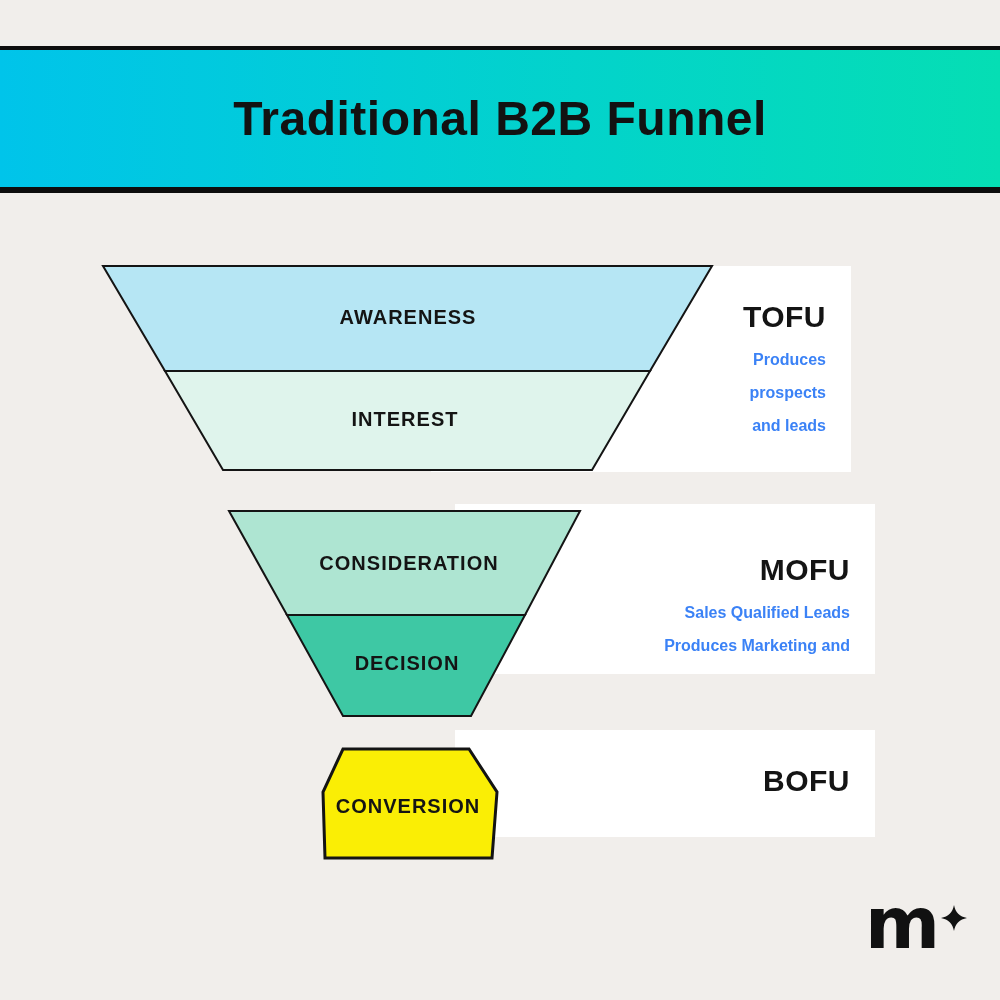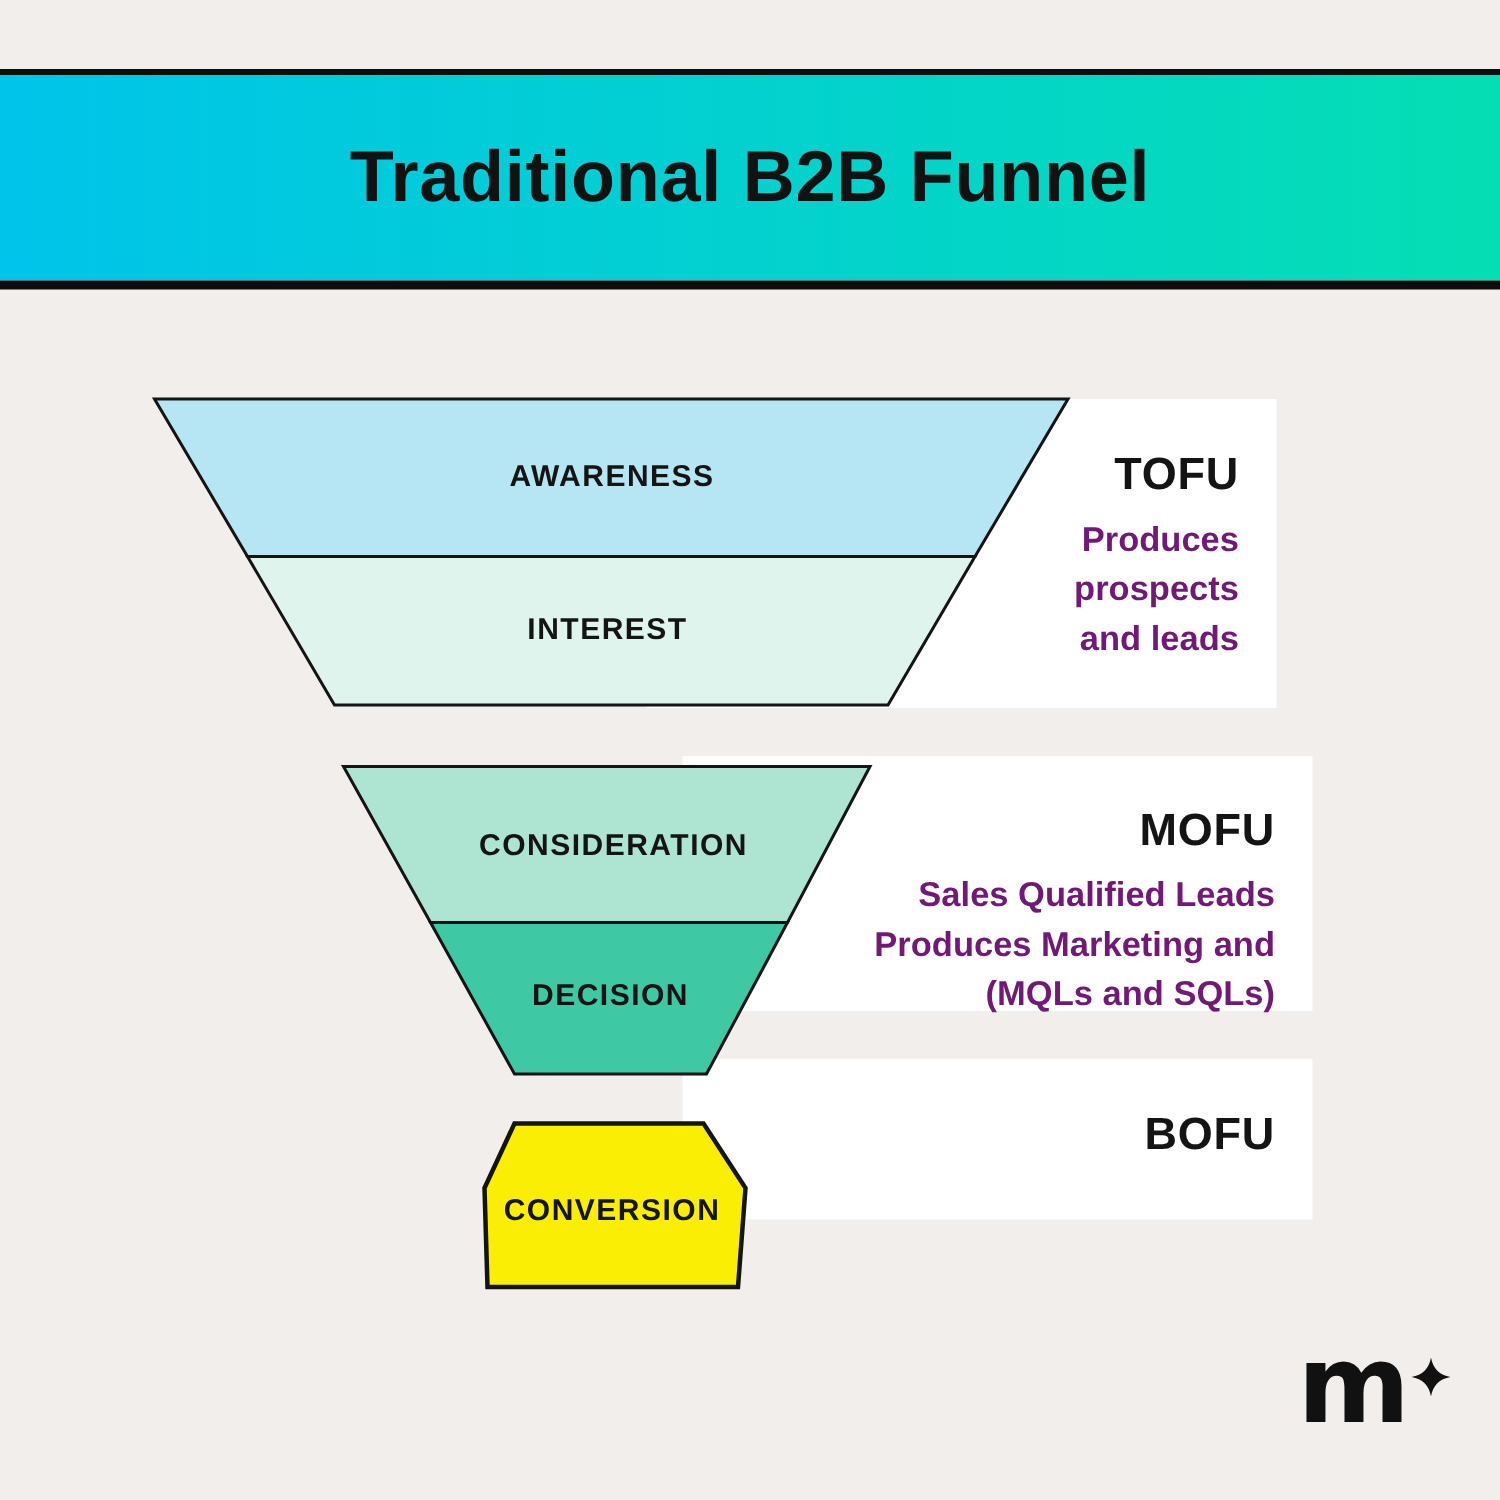--- a/index.html
+++ b/index.html
@@ -25,27 +25,27 @@
     color:#121212;font-family:"Liberation Sans", sans-serif;
   }
   
   .panel{
     position:absolute;background:#FFFFFF;z-index:1;
     display:flex;flex-direction:column;justify-content:center;align-items:flex-end;
     box-sizing:border-box;padding-right:25px;text-align:right;
   }
   .panel-tofu{left:431px;top:266px;width:420px;height:206px;}
   .panel-mofu{left:455px;top:504px;width:420px;height:170px;padding-top:34px;}
-  .panel-bofu{left:455px;top:706px;width:420px;height:107px;align-items:flex-end;}
+  .panel-bofu{left:455px;top:730px;width:420px;height:107px;align-items:flex-end;}
   .panel-title{
     font-size:30px;font-weight:800;line-height:40px;color:#141414;
     margin-bottom:6px;letter-spacing:.5px;
   }
   .panel-line{
-    font-size:23px;font-weight:700;line-height:33px;color:#701a75;
+    font-size:16px;font-weight:700;line-height:33px;color:#3b82f6;
   }
   
   .funnel-svg{position:absolute;left:0;top:0;z-index:2;}
   .stage-label{
     font-family:"Liberation Sans", sans-serif;
     font-size:20px;font-weight:700;letter-spacing:1px;
     fill:#141414;text-anchor:middle;
   }
   
   .logo{
@@ -70,21 +70,20 @@
   <div class="panel-title">TOFU</div>
   <div class="panel-line">Produces</div>
   <div class="panel-line">prospects</div>
   <div class="panel-line">and leads</div>
 </div>
 
 <div class="panel panel-mofu">
   <div class="panel-title">MOFU</div>
   <div class="panel-line">Sales Qualified Leads</div>
   <div class="panel-line">Produces Marketing and</div>
-  <div class="panel-line">(MQLs and SQLs)</div>
 </div>
 
 <div class="panel panel-bofu">
   <div class="panel-title">BOFU</div>
 </div>
 
 <svg class="funnel-svg" width="1000" height="1000" viewBox="0 0 1000 1000">
 
   <polygon points="103,266 712,266 650,371 165,371" stroke="#141414" stroke-width="2" stroke-linejoin="miter" fill="#B6E6F4"></polygon>
   <polygon points="165,371 650,371 592,470 223,470" stroke="#141414" stroke-width="2" stroke-linejoin="miter" fill="#DFF4EC"></polygon>

